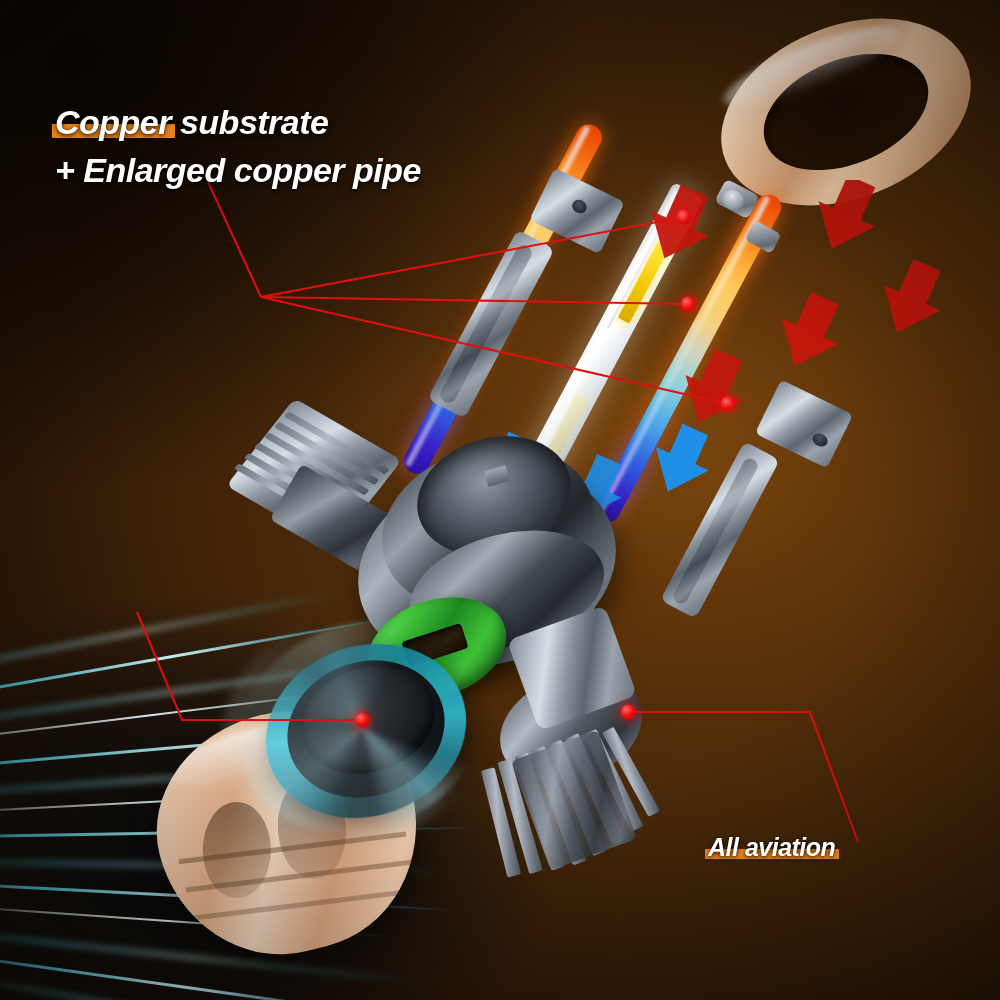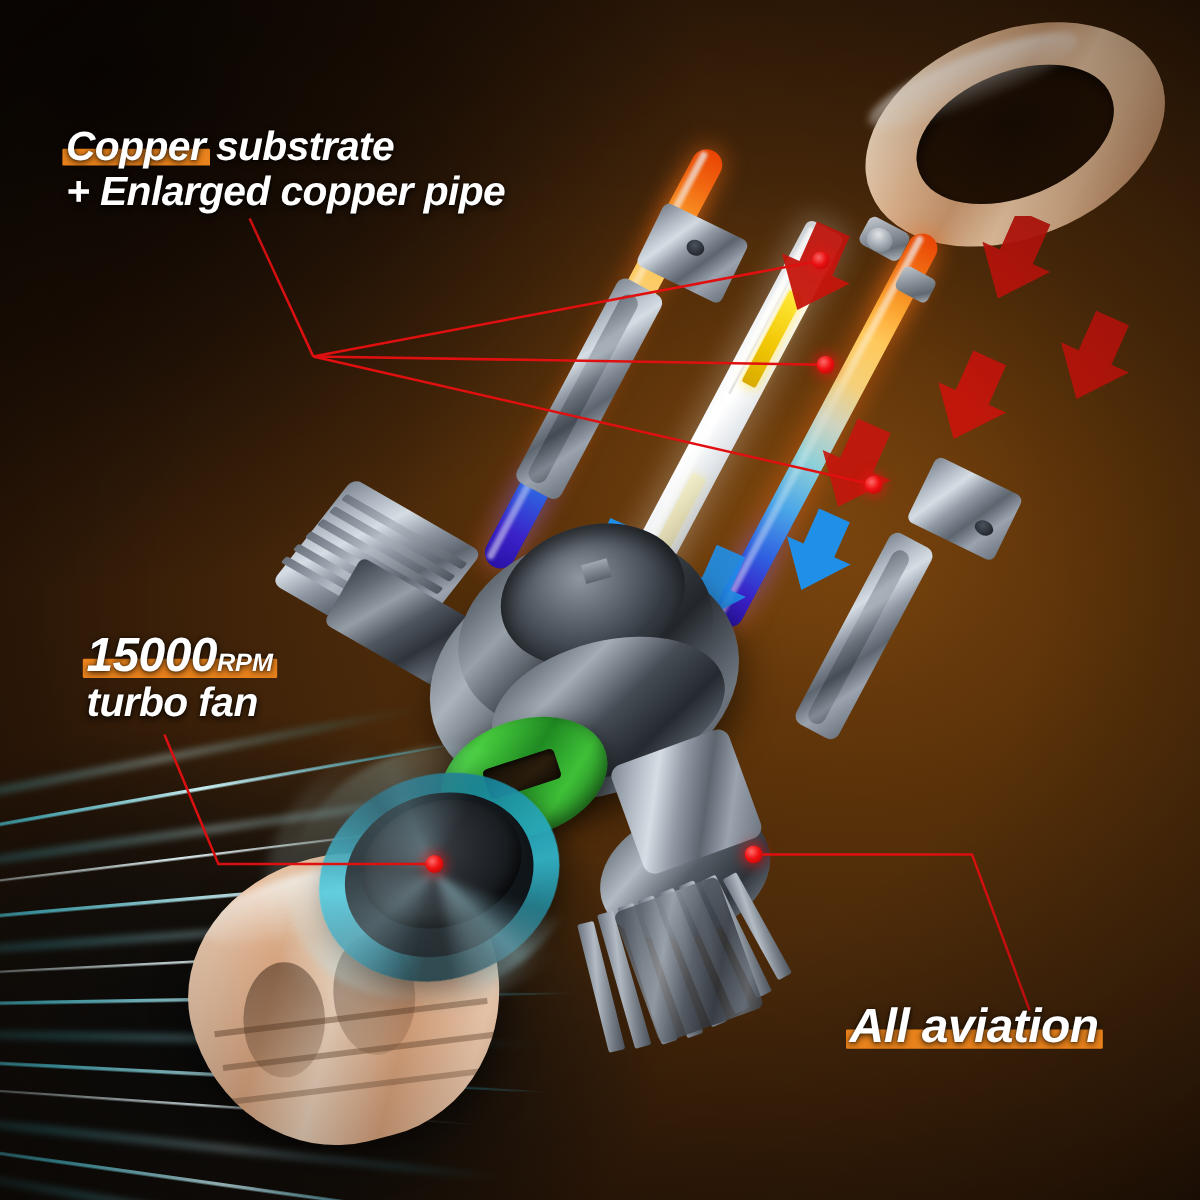--- a/index.html
+++ b/index.html
@@ -129,25 +129,25 @@
   .label{position:absolute;color:#fff;font-style:italic;font-weight:bold;
     text-shadow:0 2px 5px rgba(0,0,0,.75),0 0 2px rgba(0,0,0,.6);
     letter-spacing:-.5px;line-height:1.06;white-space:nowrap;}
   .hl{position:relative;display:inline-block;z-index:1;}
   .hl::before{
     content:"";position:absolute;left:-3px;right:-4px;bottom:2px;height:.40em;
     background:#e8821c;z-index:-1;border-radius:1px;
   }
 
   #lbl-copper{left:55px;top:104px;font-size:34px;}
-  #lbl-copper .l2{margin-top:2px;}
+  #lbl-copper .l2{margin-top:12px;}
   #lbl-rpm{left:72px;top:525px;font-size:40px;}
   #lbl-rpm .unit{font-size:21px;letter-spacing:0;}
   #lbl-rpm .l2{font-size:34px;margin-top:1px;}
-  #lbl-alum{left:708px;top:834px;font-size:40px;}
+  #lbl-alum{left:708px;top:834px;font-size:25px;}
   #lbl-alum .l2{margin-top:2px;}
 </style>
 </head>
 <body>
 
 <div id="stage">
 
   <div class="bg-base"></div>
   <div class="bg-glow"></div>
   <div class="bg-dark-tl"></div>
@@ -363,28 +363,20 @@
 
   <div class="bg-vig"></div>
 
   <div class="label" id="lbl-copper">
     <div class="l1">
       <span class="hl">Copper</span><span> substrate</span>
     </div>
     <div class="l2">+ Enlarged copper pipe</div>
   </div>
 
-  <div class="label" id="lbl-rpm">
-    <div class="l1">
-      <span class="hl">
-        <span>15000</span><span class="unit">RPM</span>
-      </span>
-    </div>
-    <div class="l2">turbo fan</div>
-  </div>
 
   <div class="label" id="lbl-alum">
     <div class="l1">
       <span class="hl">All aviation</span>
     </div>
   </div>
 
 </div>
 
 </body></html>

